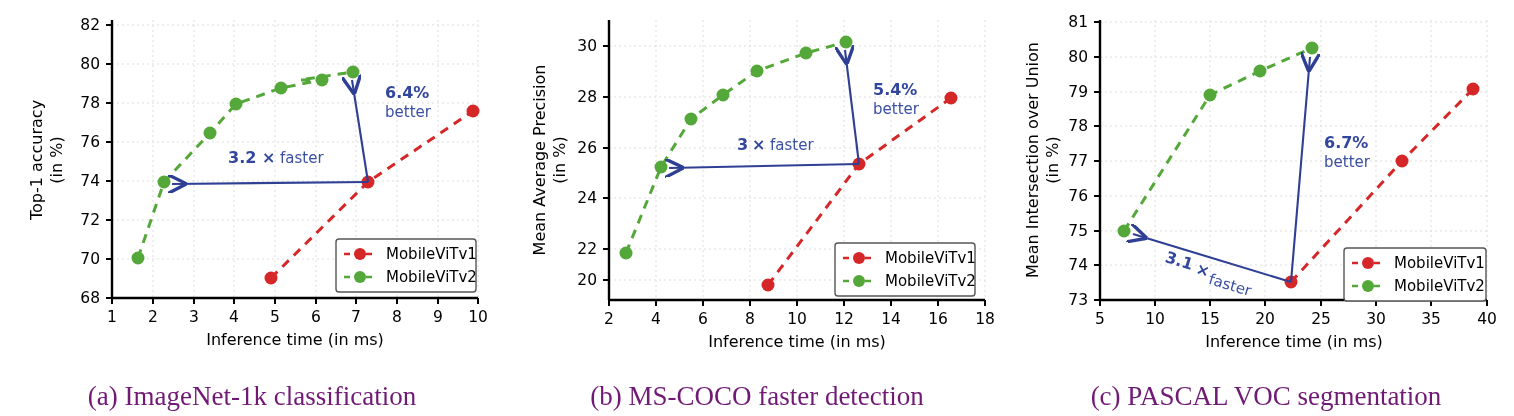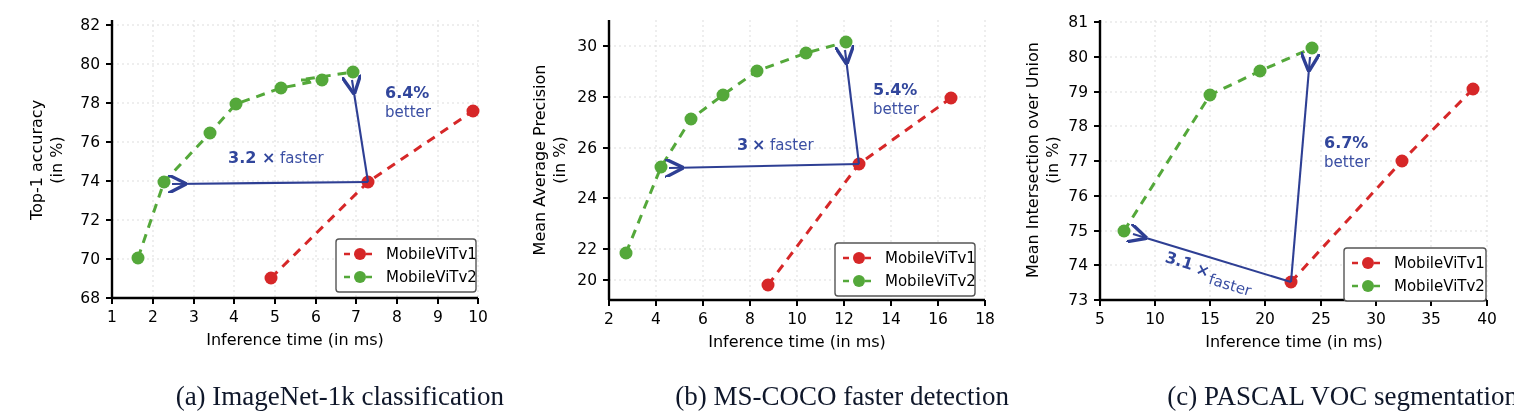--- a/index.html
+++ b/index.html
@@ -5,23 +5,23 @@
   html,body{margin:0;padding:0;background:#ffffff;}
   body{width:1514px;height:416px;font-family:"DejaVu Sans",sans-serif;overflow:hidden;}
   .figure{position:relative;width:1422px;height:416px;background:#fff;}
   .panel{position:absolute;top:0;height:416px;width:504px;}
   .panel-a{left:0;}
   .panel-b{left:505px;}
   .panel-c{left:1014px;}
   .plot-svg{position:absolute;left:0;top:0;}
   .caption{
     position:absolute;left:0;bottom:4px;width:100%;
-    text-align:right;
+    text-align:center;
     font-family:"Liberation Serif","DejaVu Serif",serif;
-    font-size:27px;color:#0f172a;letter-spacing:0px;
+    font-size:27px;color:#701a75;letter-spacing:0px;
   }
   text{font-family:"DejaVu Sans",sans-serif;}
   .tick-lbl{font-size:15.5px;fill:#000;}
   .axis-title{font-size:16px;fill:#000;}
   .ann-bold{font-size:16px;font-weight:bold;fill:#31469c;}
   .ann-reg{font-size:15px;fill:#3b4fa3;}
   .legend-lbl{font-size:15px;fill:#000;}
 </style>
 </head>
 <body>

